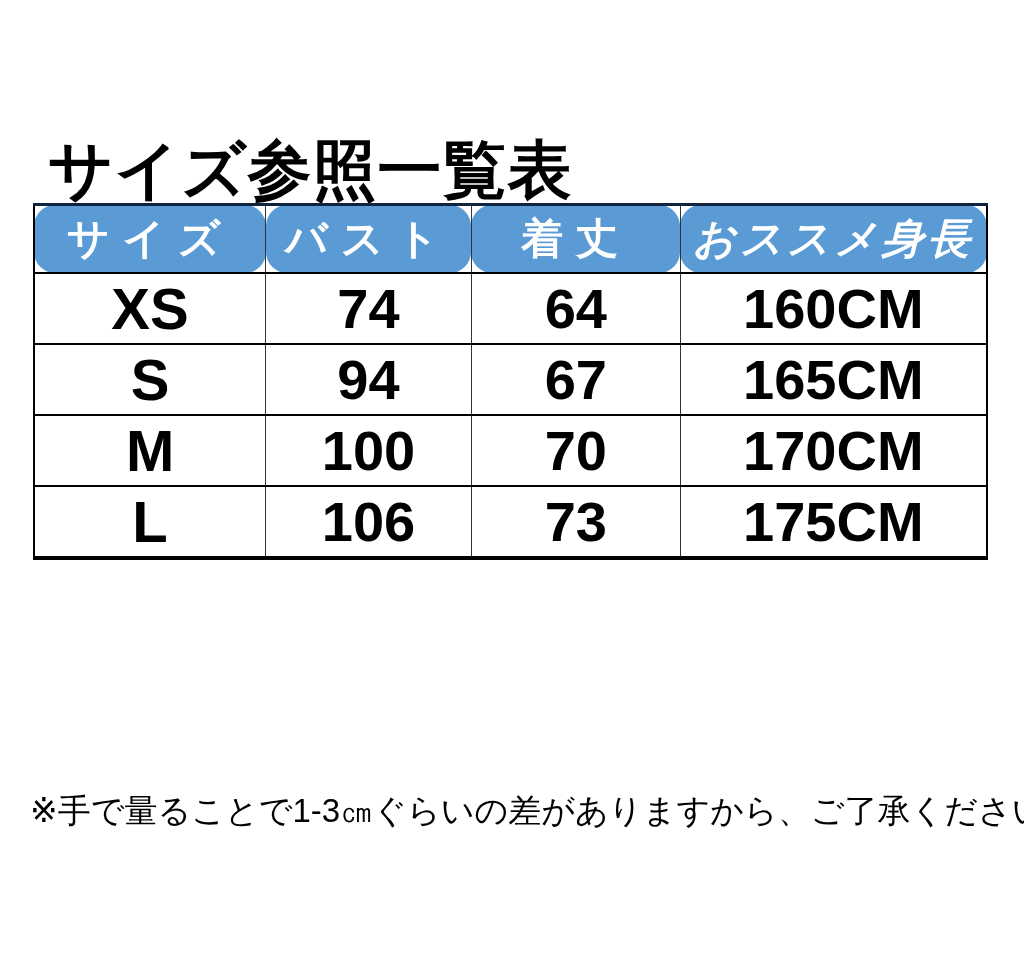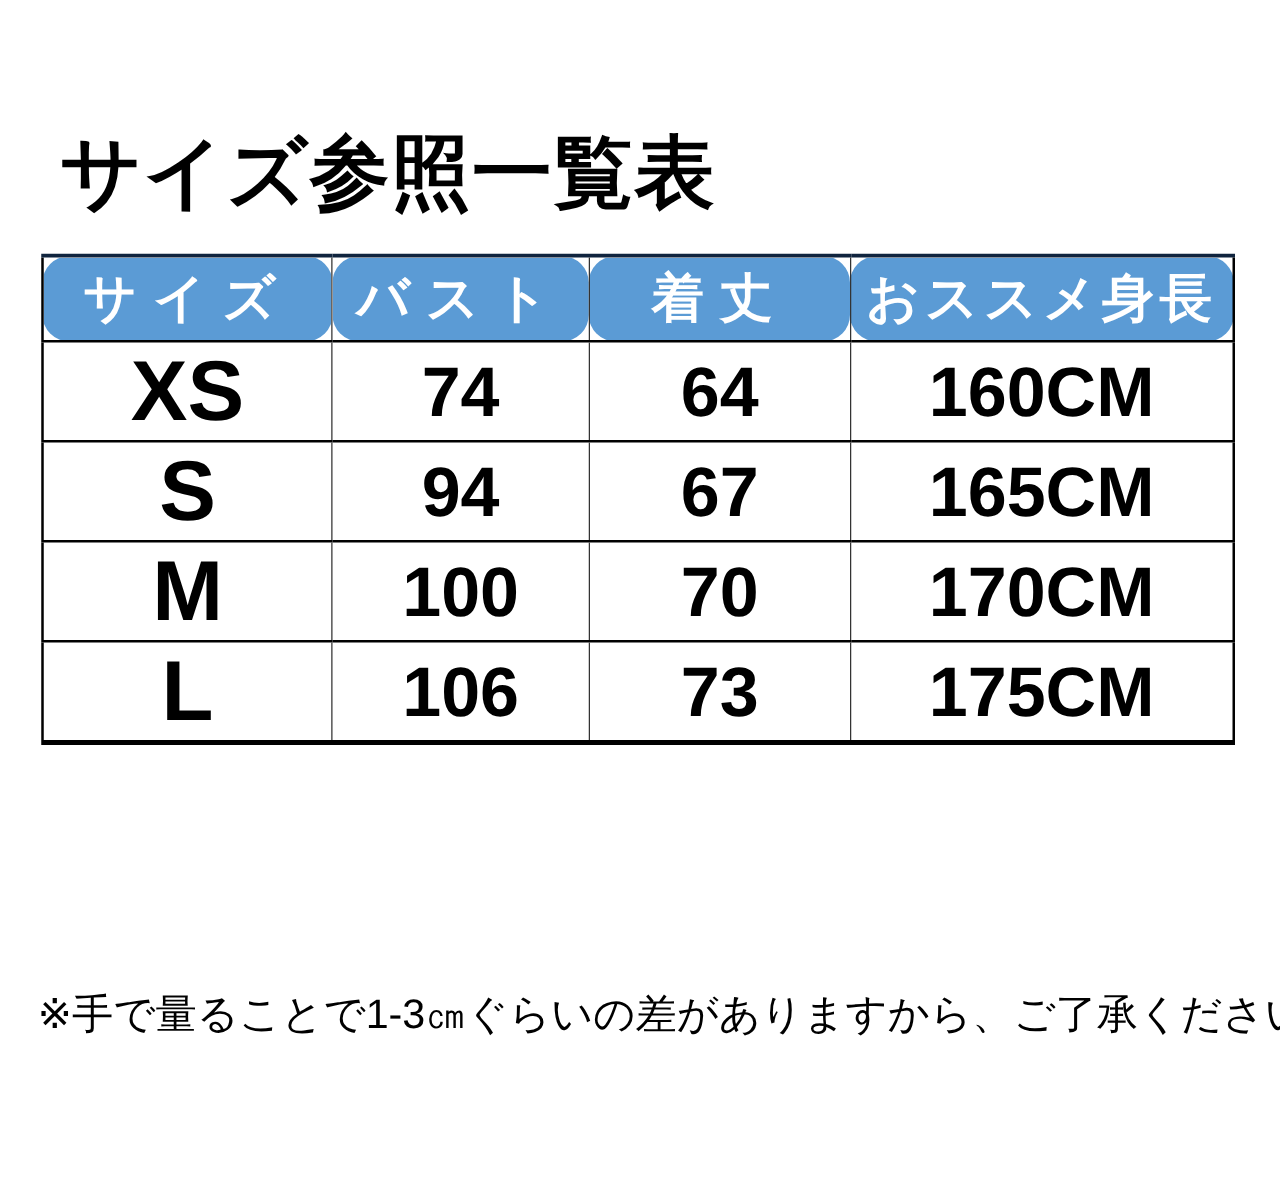--- a/index.html
+++ b/index.html
@@ -13,21 +13,21 @@
     position: relative;
     width: 1024px;
     height: 953px;
     background: #ffffff;
     overflow: hidden;
   }
   .title-row {
     position: absolute;
     left: 48px;
     right: 62px;
-    top: 103px;
+    top: 135px;
     display: flex;
     justify-content: space-between;
     align-items: flex-end;
   }
   .page-title {
     margin: 0;
     font-size: 64px;
     line-height: 1.1;
     font-weight: bold;
     letter-spacing: 1px;
@@ -66,30 +66,31 @@
     background: #5B9BD5;
     color: #ffffff;
     font-size: 42px;
     font-weight: bold;
     letter-spacing: 0.30em;
     border-top: 3px solid #10243e;
     border-radius: 21px;
   }
   table.size-table thead th.col-height {
     letter-spacing: 0.10em;
+    font-style: italic;
   }
   table.size-table tbody td {
     height: 69px;
     font-size: 56px;
     font-weight: bold;
     font-stretch: condensed;
     background: #ffffff;
   }
   table.size-table tbody td.size-cell {
-    font-size: 68px;
+    font-size: 58px;
   }
   .note {
     position: absolute;
     left: 30px;
     top: 789px;
     width: 970px;
     margin: 0;
     font-size: 33px;
     font-weight: normal;
     letter-spacing: 0;

